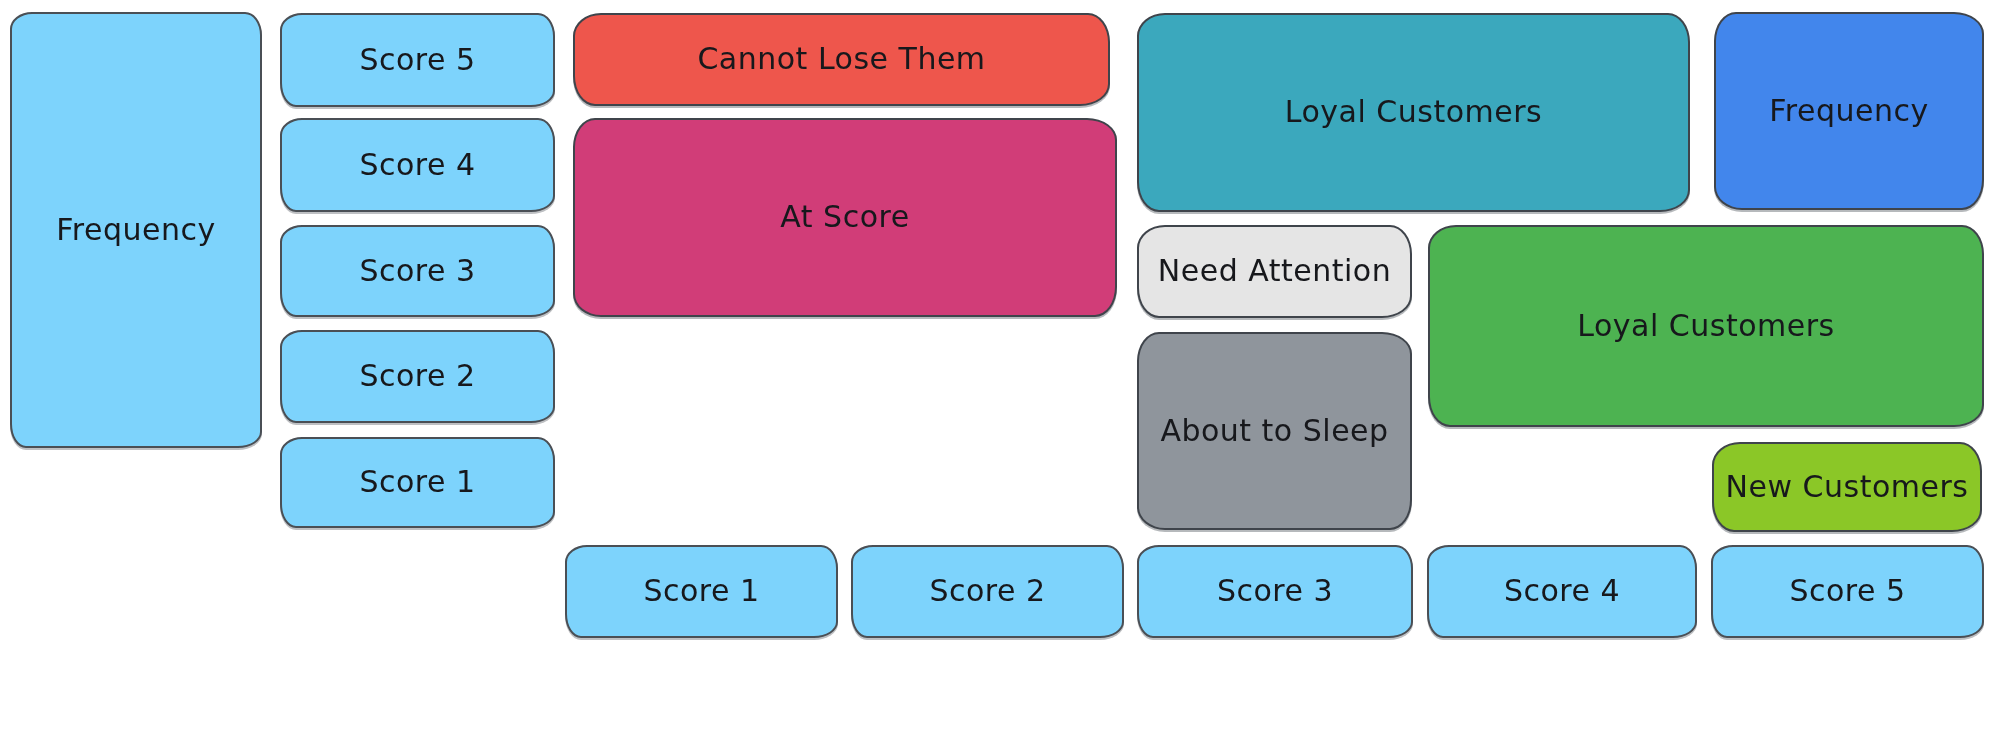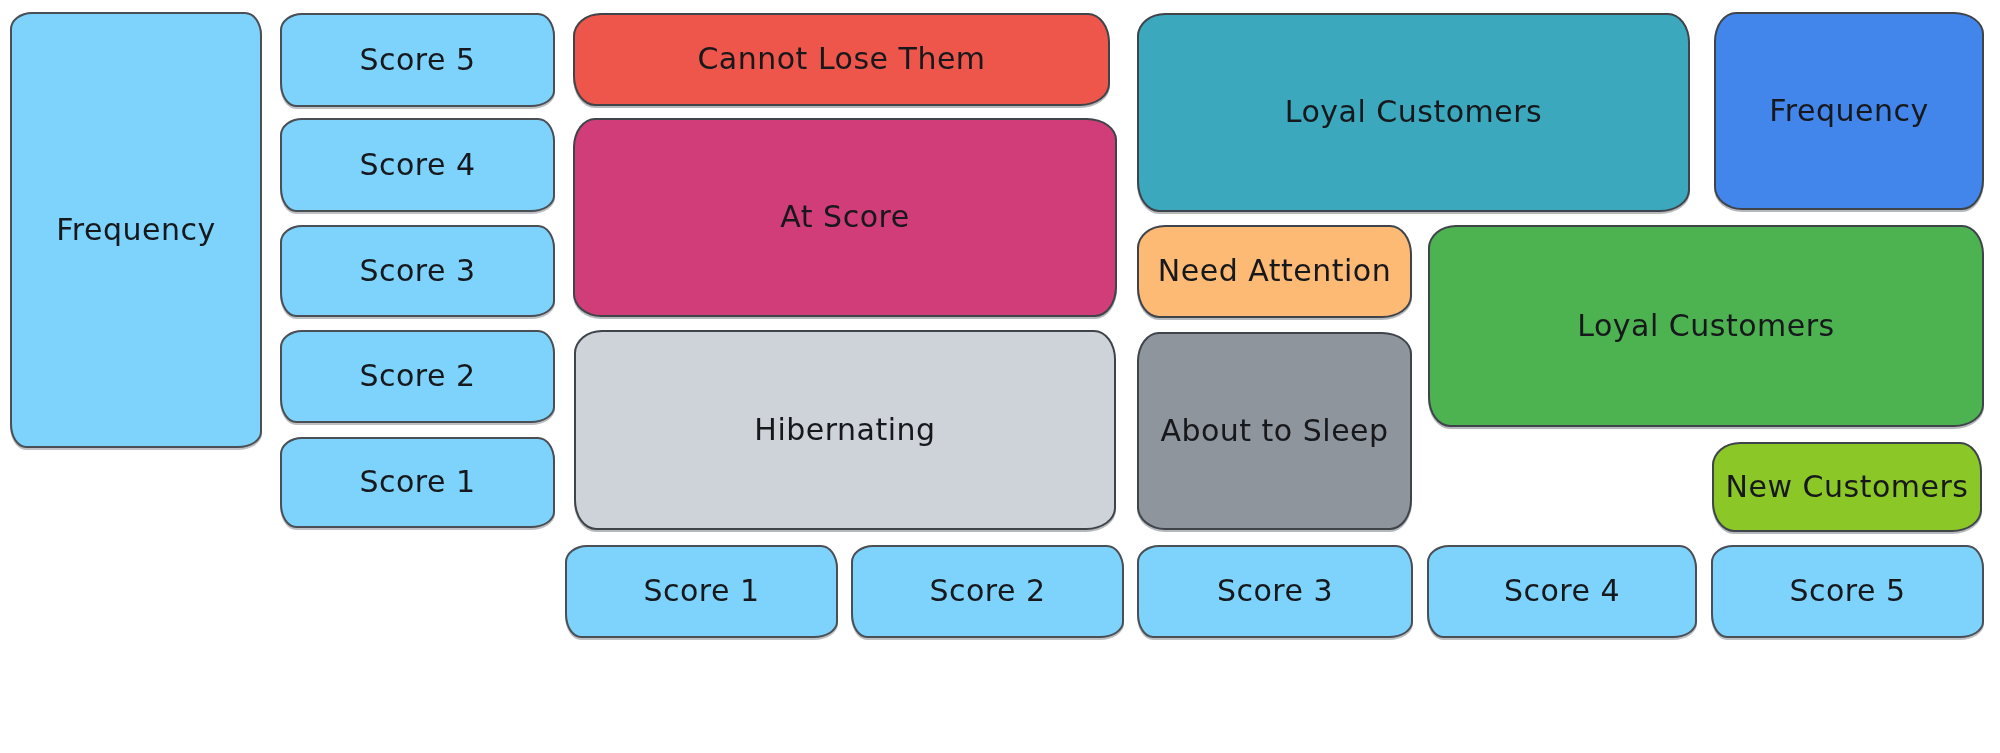--- a/index.html
+++ b/index.html
@@ -55,27 +55,26 @@
   <div class="box wbox" style="left:280px; top:13px;  width:275px; height:94px;">Score 5</div>
   <div class="box wbox" style="left:280px; top:118px; width:275px; height:94px;">Score 4</div>
   <div class="box wbox" style="left:280px; top:225px; width:275px; height:92px;">Score 3</div>
   <div class="box wbox" style="left:280px; top:330px; width:275px; height:93px;">Score 2</div>
   <div class="box wbox" style="left:280px; top:437px; width:275px; height:91px;">Score 1</div>
 
   <div class="box seg" style="left: 573px; top: 13px; width: 537px; height: 93px; background: rgb(238, 86, 76);">Cannot Lose Them</div>
 
   <div class="box seg sketch-alt" style="left: 573px; top: 118px; width: 544px; height: 199px; background: rgb(209, 61, 120);">At Score</div>
 
-  <div class="box seg" style="left: 574px; top: 330px; width: 542px; height: 200px; background: rgb(206, 211, 218);">Hibernating</div>
 
   <div class="box seg" style="left: 1137px; top: 13px; width: 553px; height: 199px; background: rgb(59, 168, 189);">Loyal Customers</div>
 
   <div class="box seg sketch-alt" style="left: 1714px; top: 12px; width: 270px; height: 198px; background: rgb(66, 134, 236);">Frequency</div>
 
-  <div class="box seg" style="left: 1137px; top: 225px; width: 275px; height: 93px; background: #fdba74;">Need Attention</div>
+  <div class="box seg" style="left: 1137px; top: 225px; width: 275px; height: 93px; background: #e5e5e5;">Need Attention</div>
 
   <div class="box seg sketch-alt" style="left: 1137px; top: 332px; width: 275px; height: 198px; background: rgb(143, 149, 156);">About to Sleep</div>
 
   <div class="box seg" style="left: 1428px; top: 225px; width: 556px; height: 202px; background: rgb(77, 179, 81);">Loyal Customers</div>
 
 
   <div class="box seg" style="left: 1712px; top: 442px; width: 270px; height: 90px; background: rgb(139, 199, 39);">New Customers</div>
 
   <div class="box wbox" style="left:565px; top:545px; width:273px; height:93px;">Score 1</div>
   <div class="box wbox" style="left:851px; top:545px; width:273px; height:93px;">Score 2</div>

